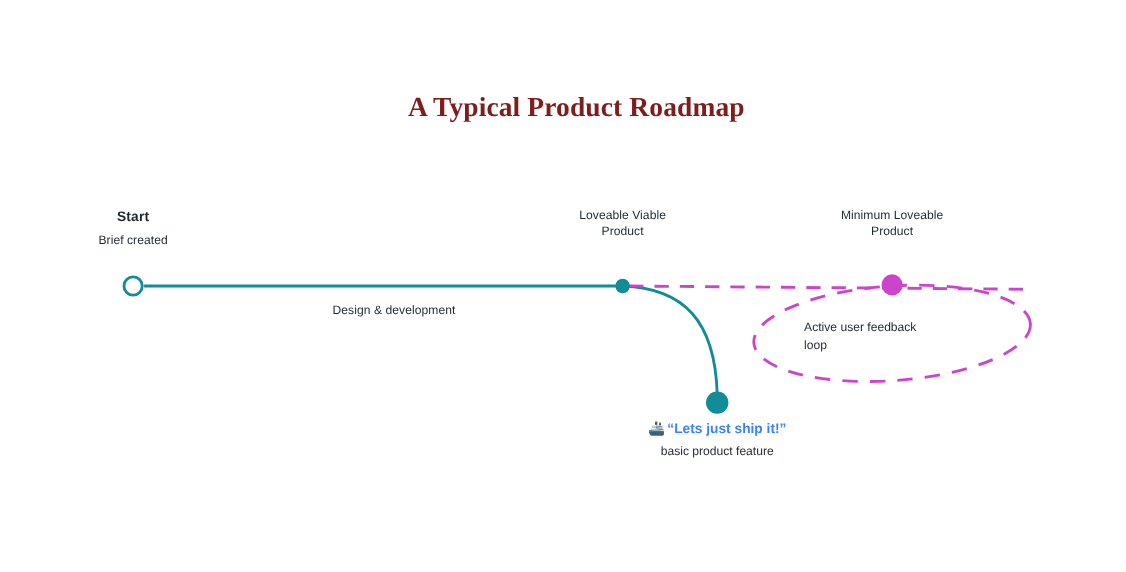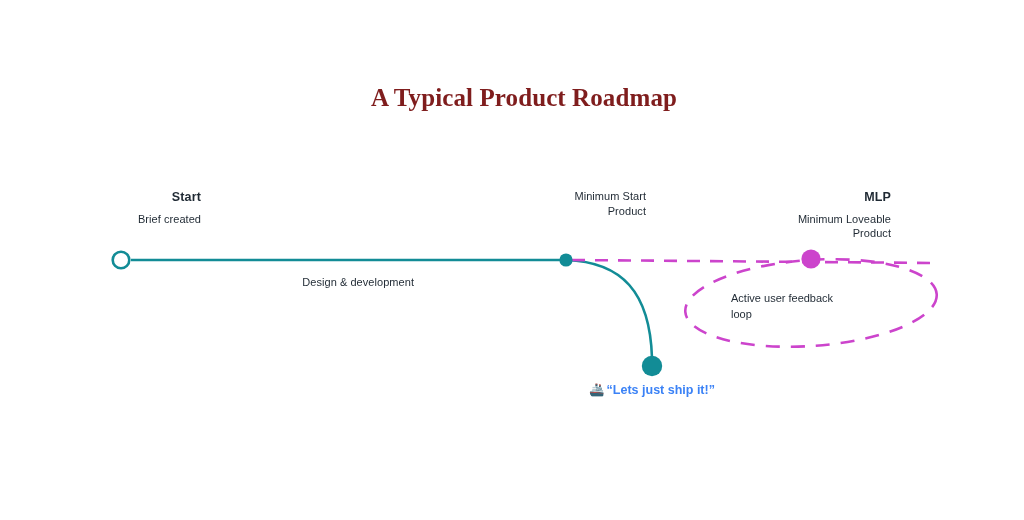--- a/index.html
+++ b/index.html
@@ -30,21 +30,21 @@
     font-family: "Liberation Serif", serif;
     font-weight: bold;
     font-size: 25px;
     letter-spacing: 0.1px;
     color: #7f1d1d;
     white-space: nowrap;
     padding-left: 12px;
   }
   .node-label {
     position: absolute;
-    text-align: right;
+    text-align: center;
     line-height: 1.33;
   }
   .node-title {
     font-size: 12.5px;
     font-weight: bold;
     color: #1f2933;
     margin: 0 0 6px 0;
     letter-spacing: 0.15px;
   }
   .node-sub {
@@ -115,32 +115,32 @@
 </svg>
 
 <div class="diagram-title">A Typical Product Roadmap</div>
 
 <div class="node-label" style="left:41px; top:189px; width:160px;">
   <p class="node-title">Start</p>
   <p class="node-sub">Brief created</p>
 </div>
 
 <div class="node-label" style="left:486px; top:189px; width:160px;">
-  <p class="node-sub">Minimum Start</p>
+  <p class="node-sub">Loveable Viable</p>
   <p class="node-sub">Product</p>
 </div>
 
 <div class="node-label" style="left:731px; top:189px; width:160px;">
-  <p class="node-title">MLP</p>
   <p class="node-sub">Minimum Loveable</p>
   <p class="node-sub">Product</p>
 </div>
 
 <div class="edge-label" style="left:254px; top:275px; width:160px;">Design &amp; development</div>
 
 <div class="loop-label" style="left:731px; top:291px; width:160px;">
   <div>Active user feedback</div>
   <div>loop</div>
 </div>
 
 <div class="ship-block" style="left:552px; top:382px; width:200px;">
   <p class="ship-headline"><span class="ship-emoji">🚢</span><span>“Lets just ship it!”</span></p>
+  <p class="ship-sub">basic product feature</p>
 </div>
 
 </body></html>

